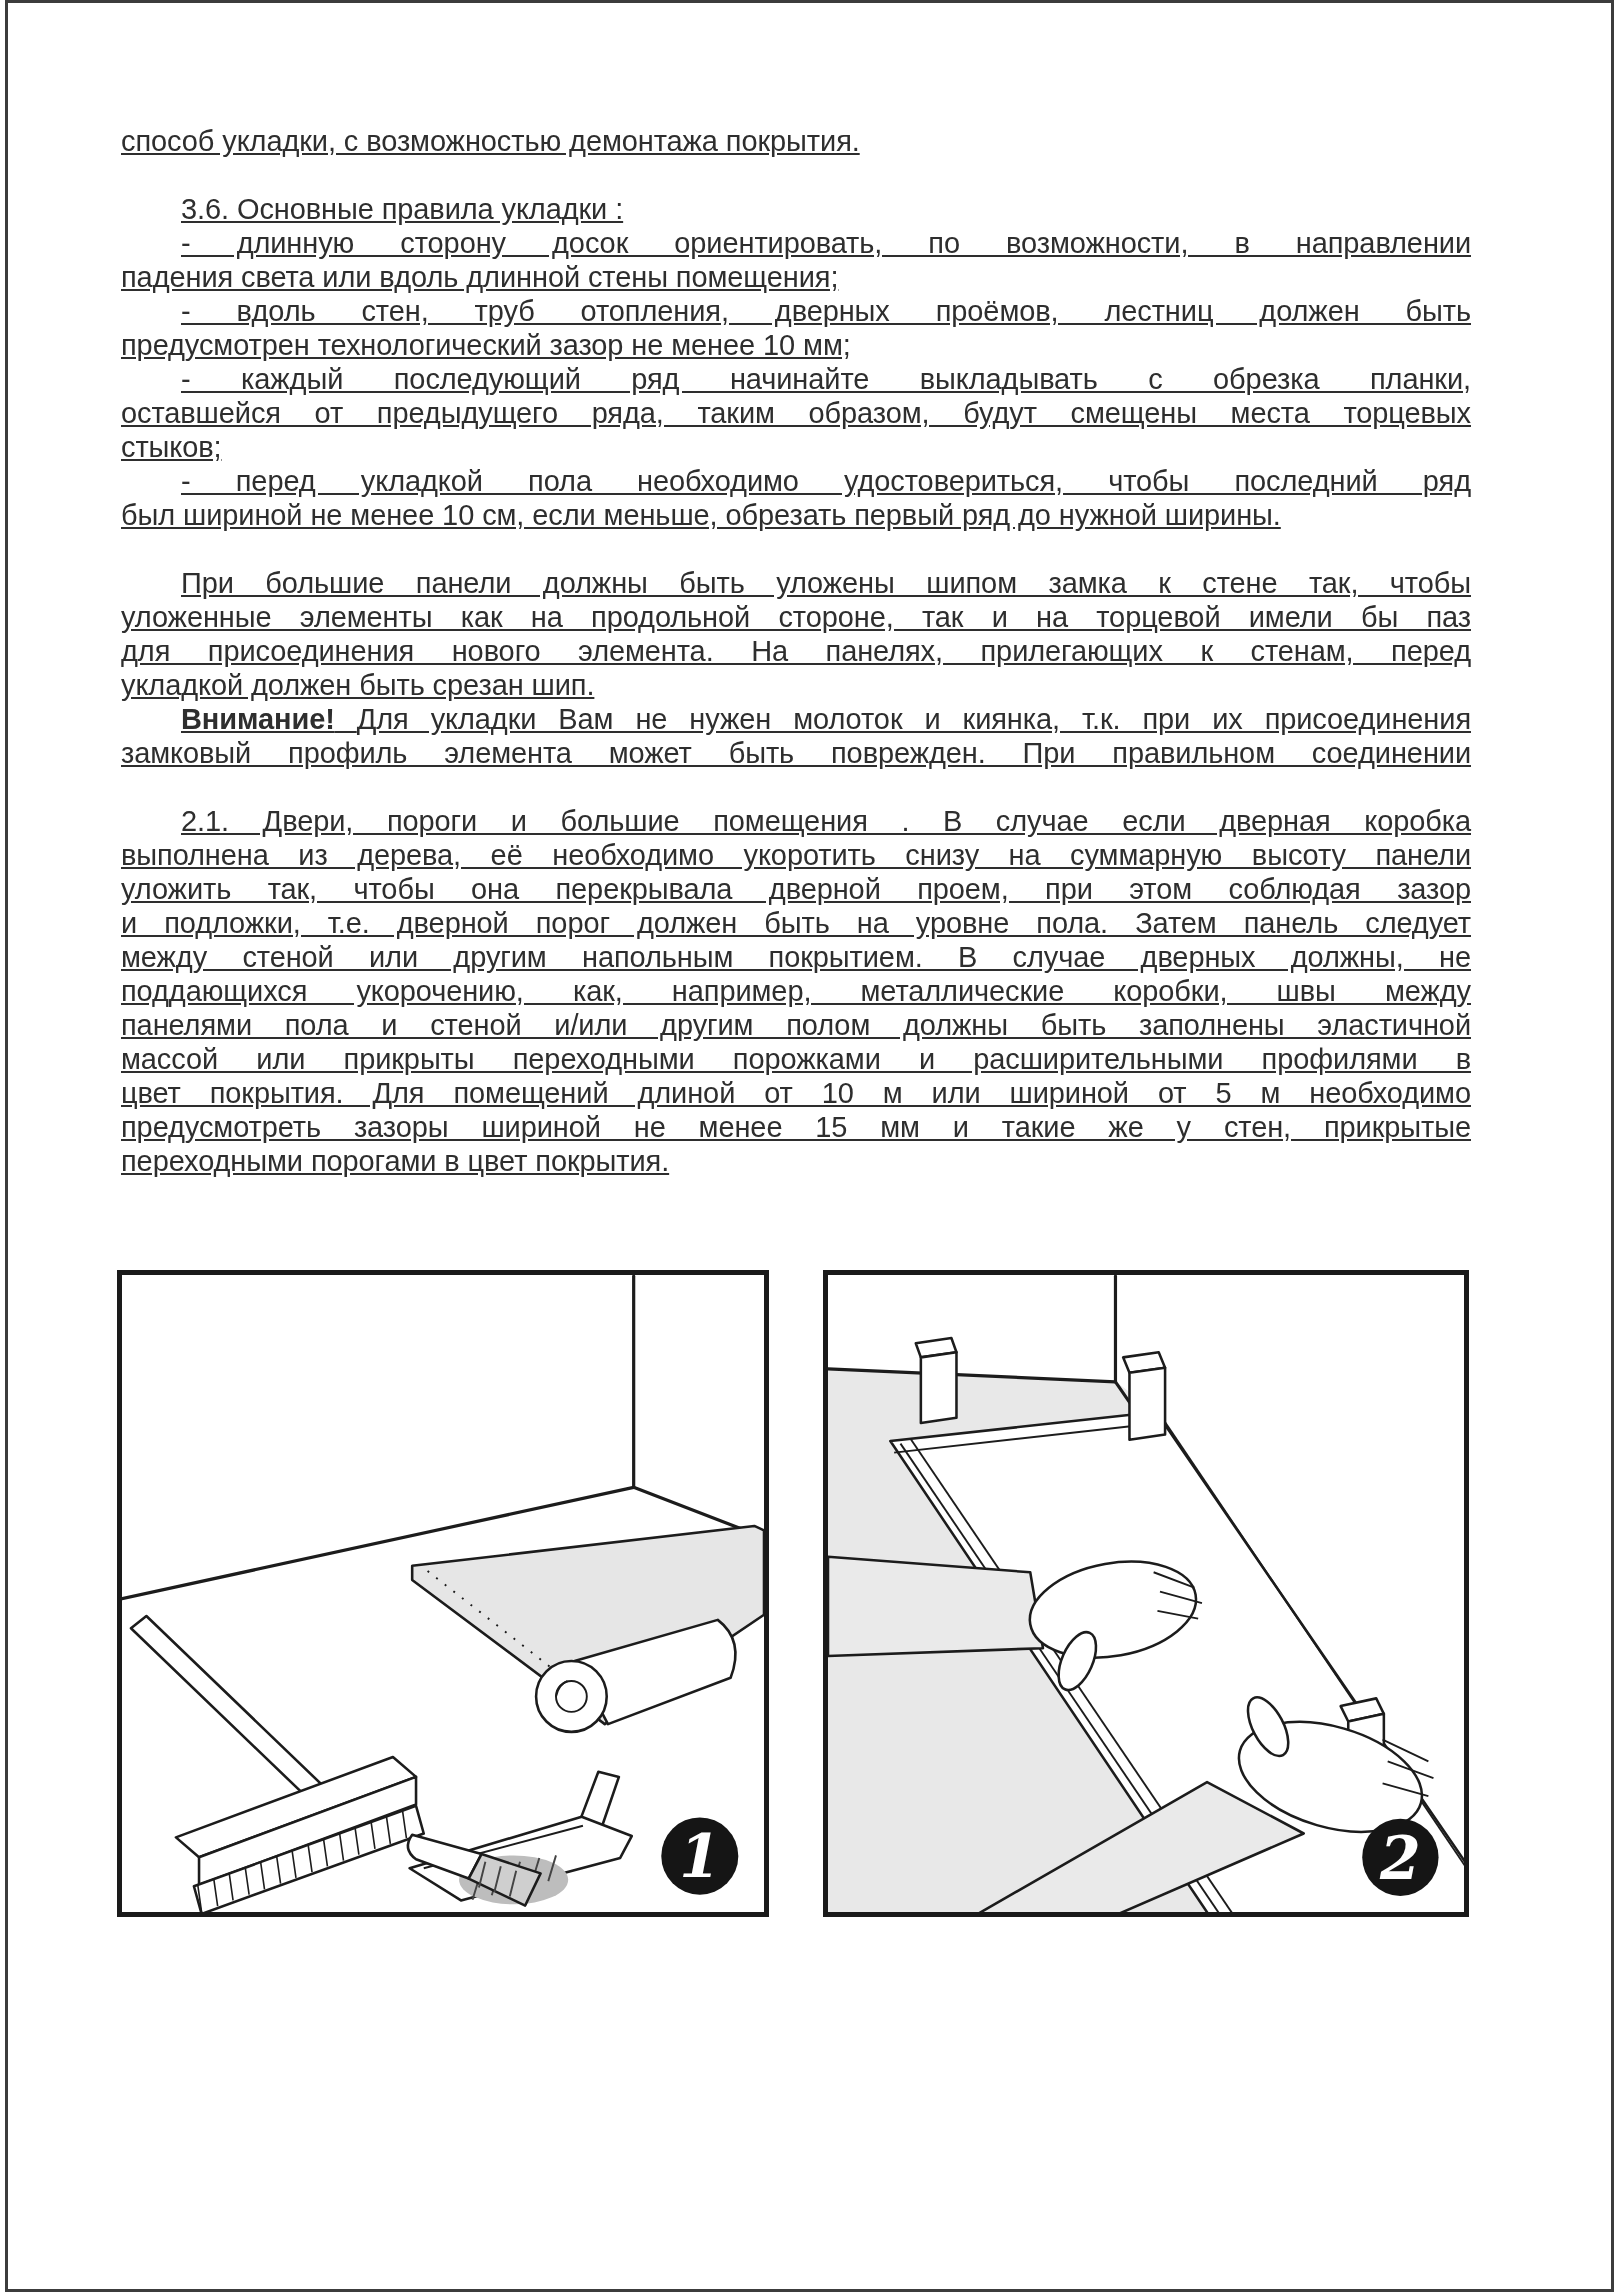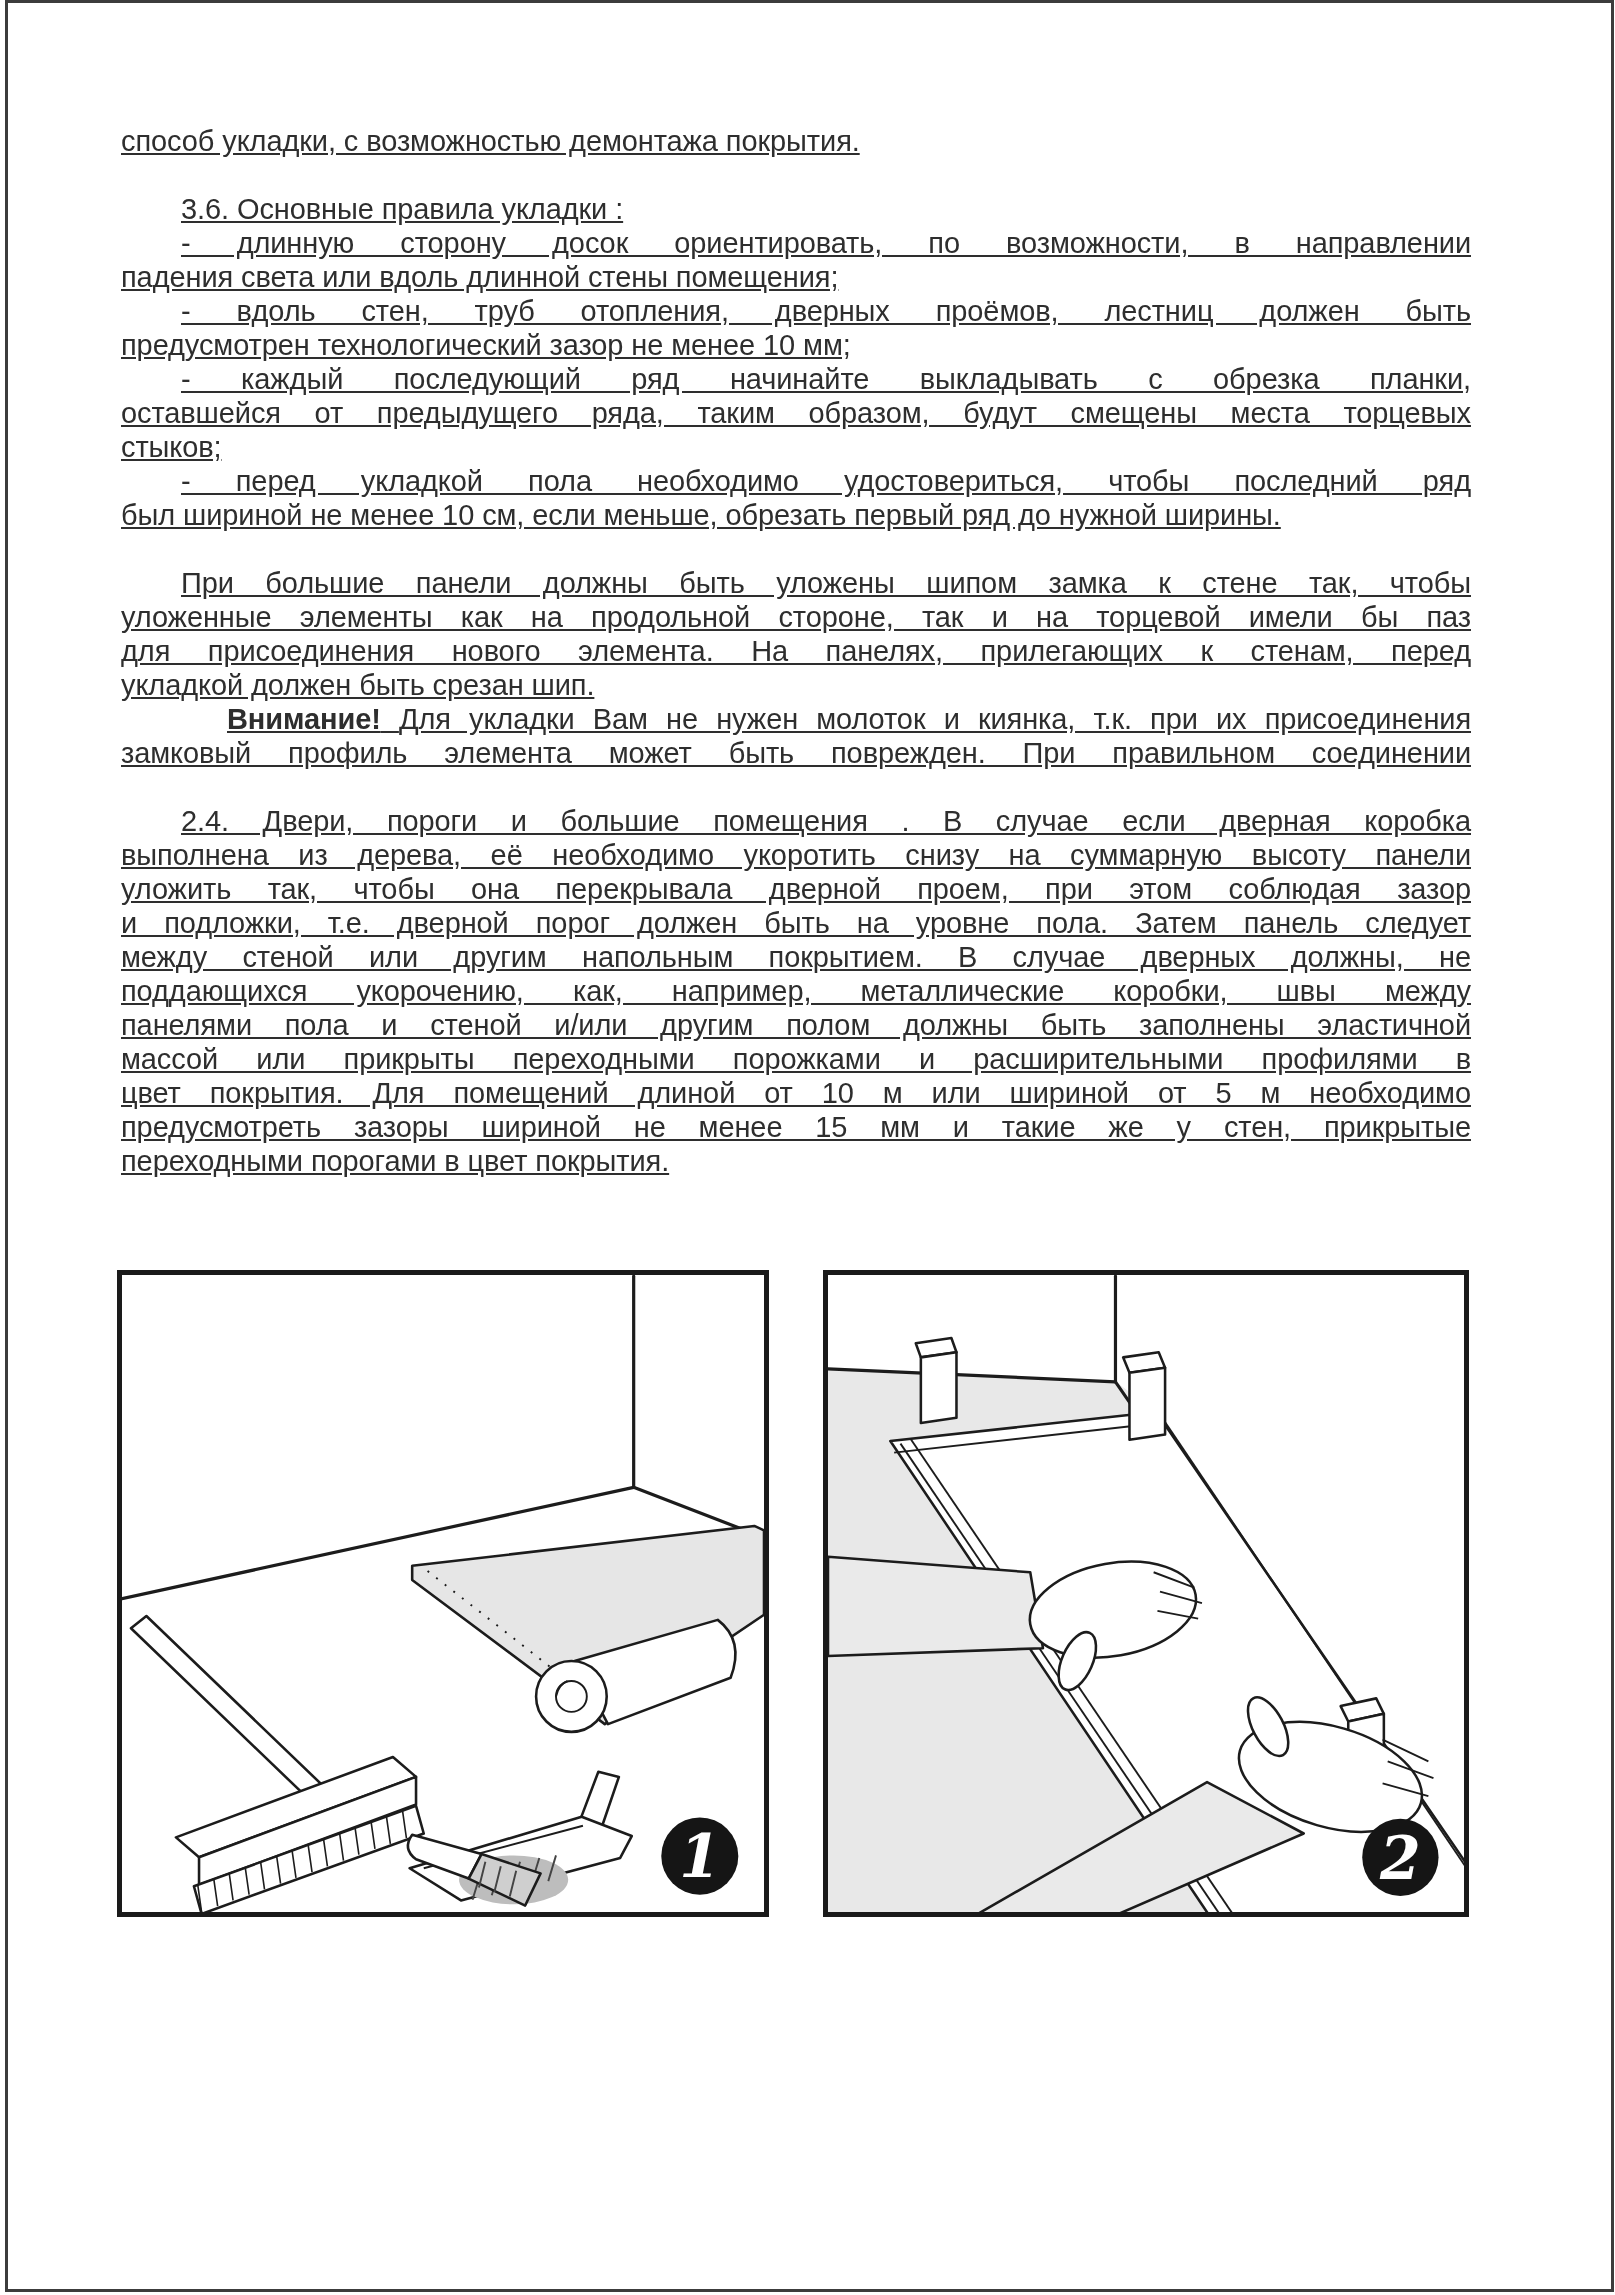--- a/index.html
+++ b/index.html
@@ -13,21 +13,21 @@
   }
   .text-block{
     position:absolute;left:121px;top:124px;width:1350px;
     color:#2e2e2e;font-size:29px;line-height:34px;letter-spacing:-0.1px;text-decoration:underline;
   }
   .ln{min-height:34px;}
   .j{text-align:justify;text-align-last:justify;}
   .l{text-align:left;text-align-last:left;}
   .ind{text-indent:60px;}
   .gap{height:34px;}
-  .b{font-weight:bold;margin-left:46px;}
+  .b{font-weight:bold;}
   .fig{
     position:absolute;top:1270px;height:647px;border:5.9px solid #1a1a1a;
     box-sizing:border-box;background:#ffffff;
   }
   #fig1{left:117px;width:652px;}
   #fig2{left:823px;width:646px;}
   .fig svg{display:block;width:100%;height:100%;}
   .badge-num{
     font-family:"DejaVu Serif",serif;font-style:italic;font-weight:bold;
     font-size:92px;
@@ -84,21 +84,21 @@
     <div class="ln j ind">
       <span class="b">Внимание!</span>
       <span>Для укладки Вам не нужен молоток и киянка, т.к. при их присоединения</span>
     </div>
     <div class="ln j">замковый профиль элемента может быть поврежден. При правильном соединении</div>
   </section>
 
   <div class="gap"></div>
 
   <section>
-    <div class="ln j ind">2.4. Двери, пороги и большие помещения . В случае если дверная коробка</div>
+    <div class="ln j ind">2.1. Двери, пороги и большие помещения . В случае если дверная коробка</div>
     <div class="ln j">выполнена из дерева, её необходимо укоротить снизу на суммарную высоту панели</div>
     <div class="ln j">уложить так, чтобы она перекрывала дверной проем, при этом соблюдая зазор</div>
     <div class="ln j">и подложки, т.е. дверной порог должен быть на уровне пола. Затем панель следует</div>
     <div class="ln j">между стеной или другим напольным покрытием. В случае дверных должны, не</div>
     <div class="ln j">поддающихся укорочению, как, например, металлические коробки, швы между</div>
     <div class="ln j">панелями пола и стеной и/или другим полом должны быть заполнены эластичной</div>
     <div class="ln j">массой или прикрыты переходными порожками и расширительными профилями в</div>
     <div class="ln j">цвет покрытия. Для помещений длиной от 10 м или шириной от 5 м необходимо</div>
     <div class="ln j">предусмотреть зазоры шириной не менее 15 мм и такие же у стен, прикрытые</div>
     <div class="ln l">переходными порогами в цвет покрытия.</div>

